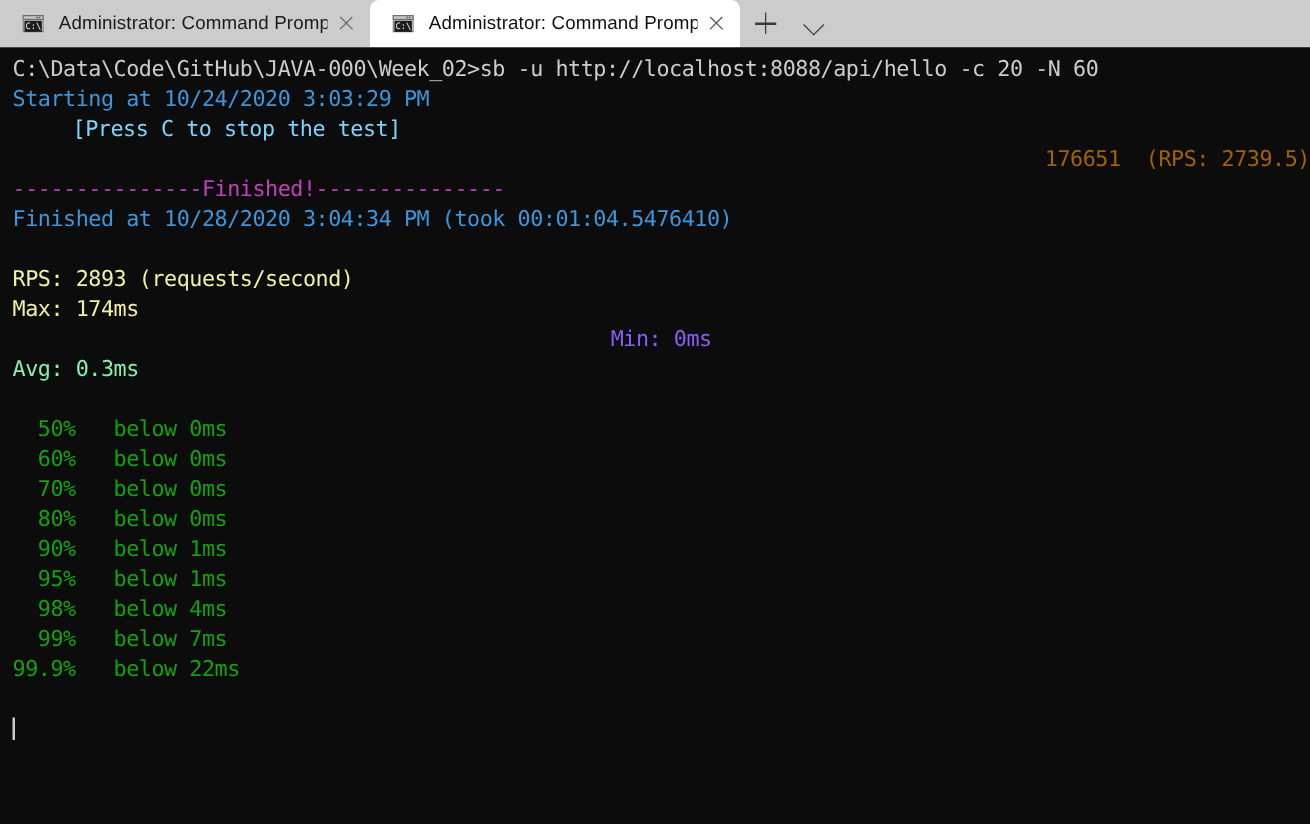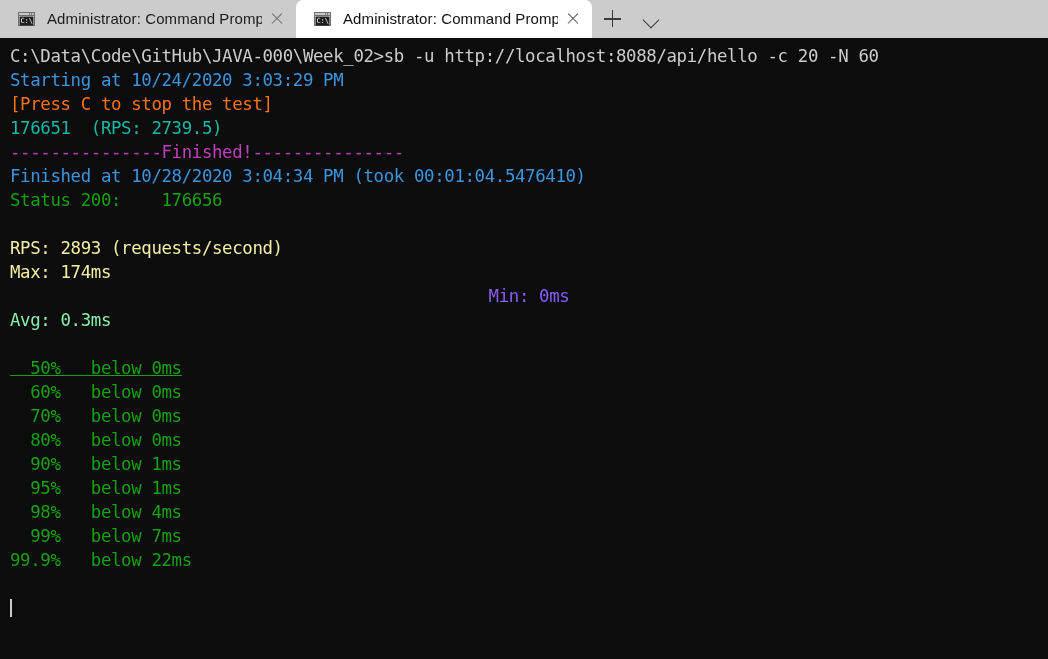--- a/index.html
+++ b/index.html
@@ -177,32 +177,31 @@
   <div id="newtab"></div>
   <div id="tabmenu">
     <span class="chev"></span>
   </div>
 </div>
 
 <div id="terminal">
   <div id="lines">
       <div class="line" style="color: rgb(204, 204, 204);">C:\Data\Code\GitHub\JAVA-000\Week_02&gt;sb -u http://localhost:8088/api/hello -c 20 -N 60</div>
       <div class="line" style="color: rgb(59, 150, 221);">Starting at 10/24/2020 3:03:29 PM</div>
-      <div class="line" style="color: #f97316;">[Press C to stop the test]</div>
-      <div class="line" style="color: #14b8a6;">176651  (RPS: 2739.5)</div>
+      <div class="line" style="color: #7dd3fc; margin-left: 48px;">[Press C to stop the test]</div>
+      <div class="line" style="color: #a16207; text-align: right;">176651  (RPS: 2739.5)</div>
       <div class="line" style="color: rgb(192, 64, 188);">---------------Finished!---------------</div>
       <div class="line" style="color: rgb(59, 150, 221);">Finished at 10/28/2020 3:04:34 PM (took 00:01:04.5476410)</div>
-      <div class="line" style="color: rgb(19, 161, 14);">Status 200:    176656</div>
       <div class="line blank" style="color: rgb(204, 204, 204);"></div>
       <div class="line" style="color: rgb(242, 239, 164);">RPS: 2893 (requests/second)</div>
       <div class="line" style="color: rgb(242, 239, 164);">Max: 174ms</div>
       <div class="line" style="color: #8b5cf6; text-align: center;">Min: 0ms</div>
       <div class="line" style="color: #86efac;">Avg: 0.3ms</div>
       <div class="line blank" style="color: rgb(204, 204, 204);"></div>
-      <div class="line" style="color: rgb(19, 161, 14); text-decoration: underline;">  50%   below 0ms</div>
+      <div class="line" style="color: rgb(19, 161, 14);">  50%   below 0ms</div>
       <div class="line" style="color: rgb(19, 161, 14);">  60%   below 0ms</div>
       <div class="line" style="color: rgb(19, 161, 14);">  70%   below 0ms</div>
       <div class="line" style="color: rgb(19, 161, 14);">  80%   below 0ms</div>
       <div class="line" style="color: rgb(19, 161, 14);">  90%   below 1ms</div>
       <div class="line" style="color: rgb(19, 161, 14);">  95%   below 1ms</div>
       <div class="line" style="color: rgb(19, 161, 14);">  98%   below 4ms</div>
       <div class="line" style="color: rgb(19, 161, 14);">  99%   below 7ms</div>
       <div class="line" style="color: rgb(19, 161, 14);">99.9%   below 22ms</div>
       <div class="line blank" style="color: rgb(204, 204, 204);"></div>
     </div>

